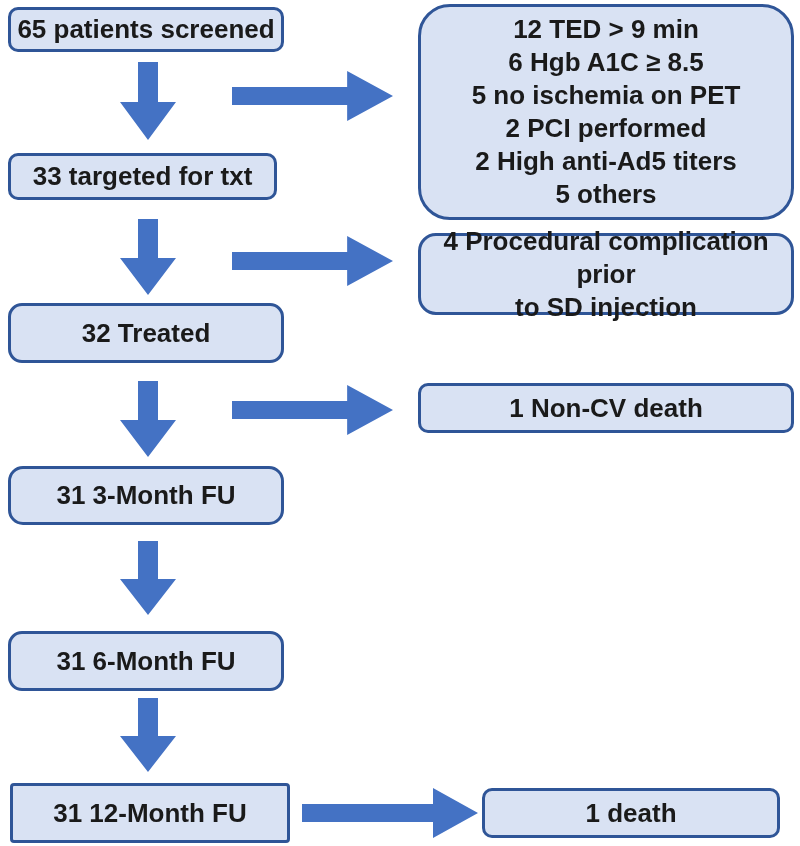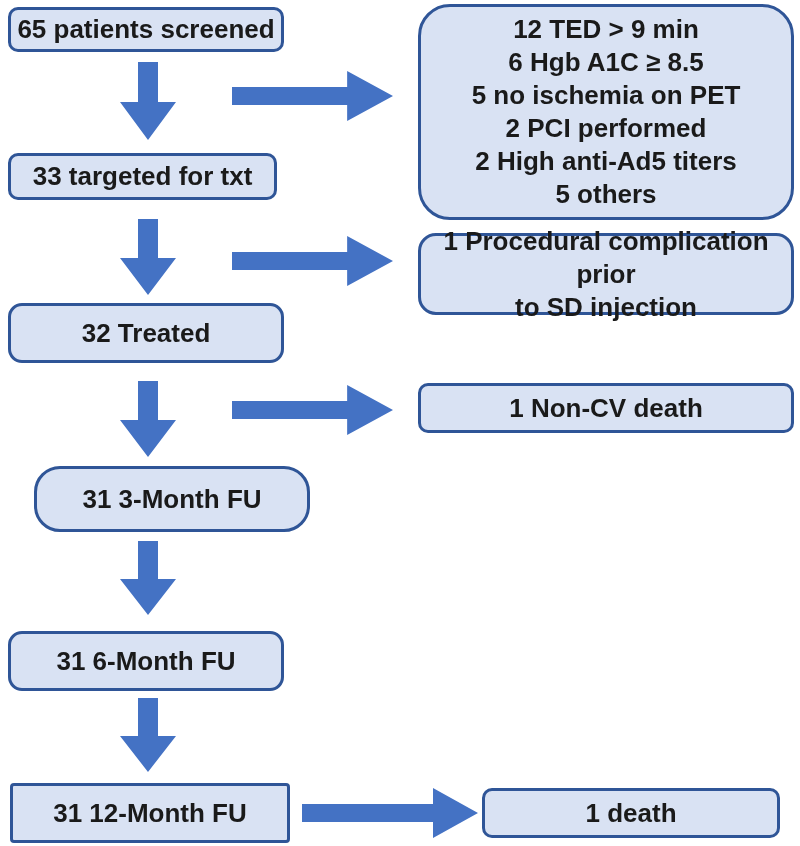--- a/index.html
+++ b/index.html
@@ -33,21 +33,21 @@
   .box .line { width: 100%; font-weight: bold; }
   .arrow {
     position: absolute;
     color: var(--arrow, #4472c4);
     display: block;
   }
   
   .b-screened { left: 8px;   top: 7px;   width: 276px; height: 45px; border-radius: 10px; }
   .b-targeted { left: 8px;   top: 153px; width: 269px; height: 47px; border-radius: 10px; text-align: center; }
   .b-treated  { left: 8px;   top: 303px; width: 276px; height: 60px; border-radius: 14px; }
-  .b-fu3      { left: 8px;   top: 466px; width: 276px; height: 66px; border-radius: 26px; margin-left: 26px; }
+  .b-fu3      { left: 8px;   top: 466px; width: 276px; height: 59px; border-radius: 15px; }
   .b-fu6      { left: 8px;   top: 631px; width: 276px; height: 60px; border-radius: 14px; }
   .b-fu12     { left: 10px;  top: 783px; width: 280px; height: 60px; border-radius: 4px; }
   
   .b-exclusions   { left: 418px; top: 4px;   width: 376px; height: 216px; border-radius: 32px; }
   .b-complication { left: 418px; top: 233px; width: 376px; height: 82px;  border-radius: 18px; }
   .b-noncv        { left: 418px; top: 383px; width: 376px; height: 50px;  border-radius: 10px; }
   .b-death        { left: 482px; top: 788px; width: 298px; height: 50px;  border-radius: 10px; align-items: center; }
   
   .a-d1 { left: 120px; top: 62px;  }
   .a-d2 { left: 120px; top: 219px; }
@@ -92,21 +92,21 @@
   <div class="box b-exclusions">
     <div class="line">12 TED &gt; 9 min</div>
     <div class="line">6 Hgb A1C ≥ 8.5</div>
     <div class="line">5 no ischemia on PET</div>
     <div class="line">2 PCI performed</div>
     <div class="line">2 High anti-Ad5 titers</div>
     <div class="line">5 others</div>
   </div>
 
   <div class="box b-complication">
-    <div class="line">1 Procedural complication prior</div>
+    <div class="line">4 Procedural complication prior</div>
     <div class="line">to SD injection</div>
   </div>
 
   <div class="box b-noncv">
     <div class="line">1 Non-CV death</div>
   </div>
 
   <div class="box b-death">
     <div class="line">1 death</div>
   </div>

